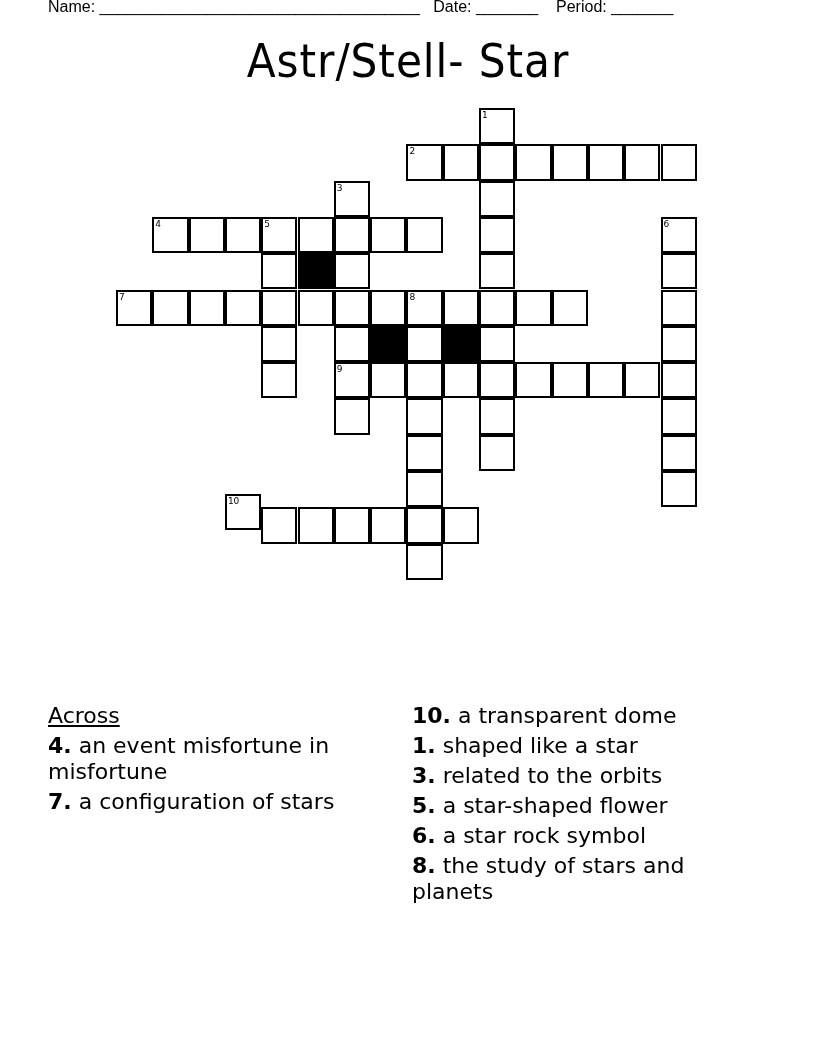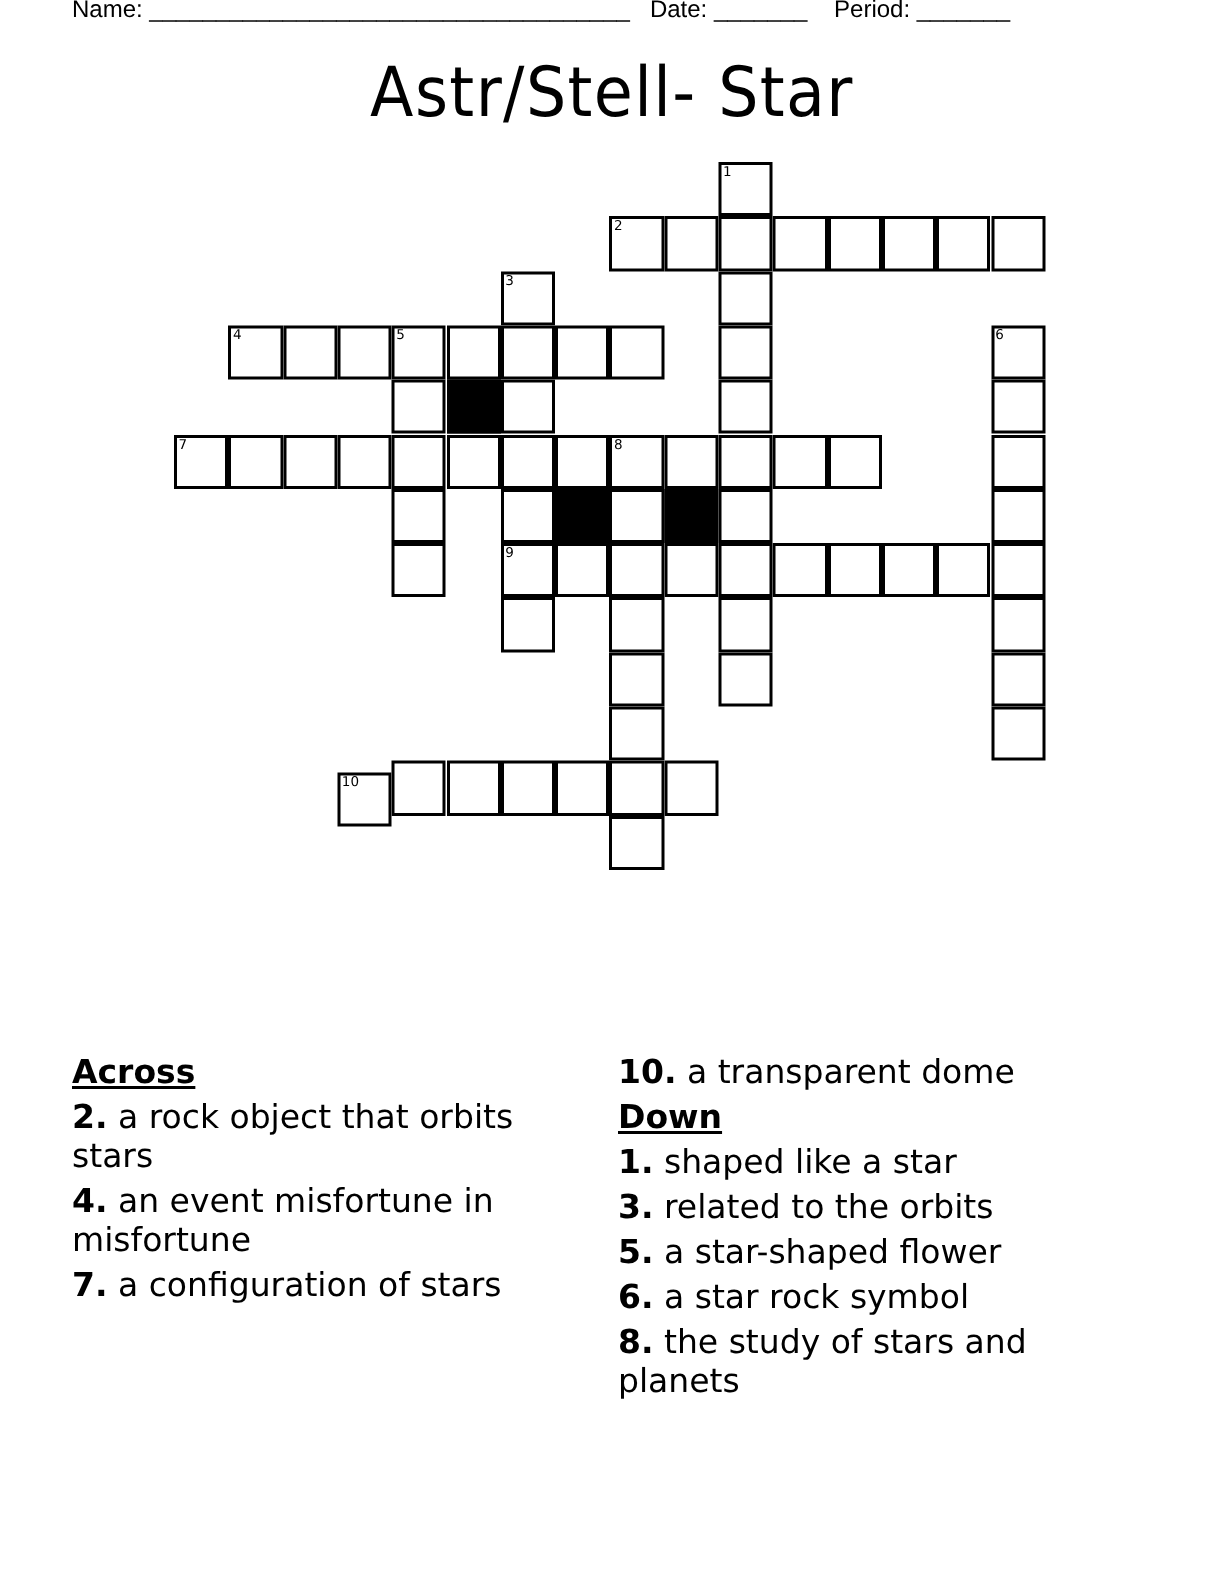--- a/index.html
+++ b/index.html
@@ -24,21 +24,21 @@
   .cell .num {
     position: absolute; top: 0px; left: 1px;
     font-family: "DejaVu Sans", sans-serif; font-size: 9px; line-height: 10px;
   }
   .clues {
     position: absolute; top: 703px;
     font-family: "DejaVu Sans", sans-serif; font-size: 22px; line-height: 26px;
   }
   .clues.left { left: 48px; width: 340px; }
   .clues.right { left: 412px; width: 330px; }
-  .clue-heading { font-weight: bold; text-decoration: underline; margin-bottom: 4px; }
+  .clue-heading { font-weight: normal; text-decoration: underline; margin-bottom: 4px; }
   .clue { margin-bottom: 4px; }
   .clue .n { font-weight: bold; }
 </style>
 </head>
 <body>
 
 <div class="header-line"><span>Name: ____________________________________</span>   <span>Date: _______</span>    <span>Period: _______</span></div>
 
 <div class="title">Astr/Stell- Star</div>
 
@@ -121,40 +121,38 @@
     <div class="cell" style="left: 544.5px; top: 254.1px;"></div>
     <div class="cell" style="left: 217.8px; top: 290.4px;"></div>
     <div class="cell" style="left: 290.4px; top: 290.4px;"></div>
     <div class="cell" style="left: 363px; top: 290.4px;"></div>
     <div class="cell" style="left: 544.5px; top: 290.4px;"></div>
     <div class="cell" style="left: 290.4px; top: 326.7px;"></div>
     <div class="cell" style="left: 363px; top: 326.7px;"></div>
     <div class="cell" style="left: 544.5px; top: 326.7px;"></div>
     <div class="cell" style="left: 290.4px; top: 363px;"></div>
     <div class="cell" style="left: 544.5px; top: 363px;"></div>
-    <div class="cell" style="left: 108.9px; top: 407px;">
+    <div class="cell" style="left: 108.9px; top: 386px;">
       <span class="num">10</span>
     </div>
     <div class="cell" style="left: 145.2px; top: 399.3px;"></div>
     <div class="cell" style="left: 181.5px; top: 399.3px;"></div>
     <div class="cell" style="left: 217.8px; top: 399.3px;"></div>
     <div class="cell" style="left: 254.1px; top: 399.3px;"></div>
     <div class="cell" style="left: 290.4px; top: 399.3px;"></div>
     <div class="cell" style="left: 326.7px; top: 399.3px;"></div>
     <div class="cell" style="left: 290.4px; top: 435.6px;"></div>
   </div>
 
 <div class="clues left">
   <div class="clue-heading">Across</div>
-  <div class="clue"><span class="n">2.</span><span> a rock object that orbits stars</span></div>
   <div class="clue"><span class="n">4.</span><span> an event misfortune in misfortune</span></div>
   <div class="clue"><span class="n">7.</span><span> a configuration of stars</span></div>
 </div>
 
 <div class="clues right">
   <div class="clue"><span class="n">10.</span><span> a transparent dome</span></div>
-  <div class="clue-heading">Down</div>
   <div class="clue"><span class="n">1.</span><span> shaped like a star</span></div>
   <div class="clue"><span class="n">3.</span><span> related to the orbits</span></div>
   <div class="clue"><span class="n">5.</span><span> a star-shaped flower</span></div>
   <div class="clue"><span class="n">6.</span><span> a star rock symbol</span></div>
   <div class="clue"><span class="n">8.</span><span> the study of stars and planets</span></div>
 </div>
 
 </body></html>

